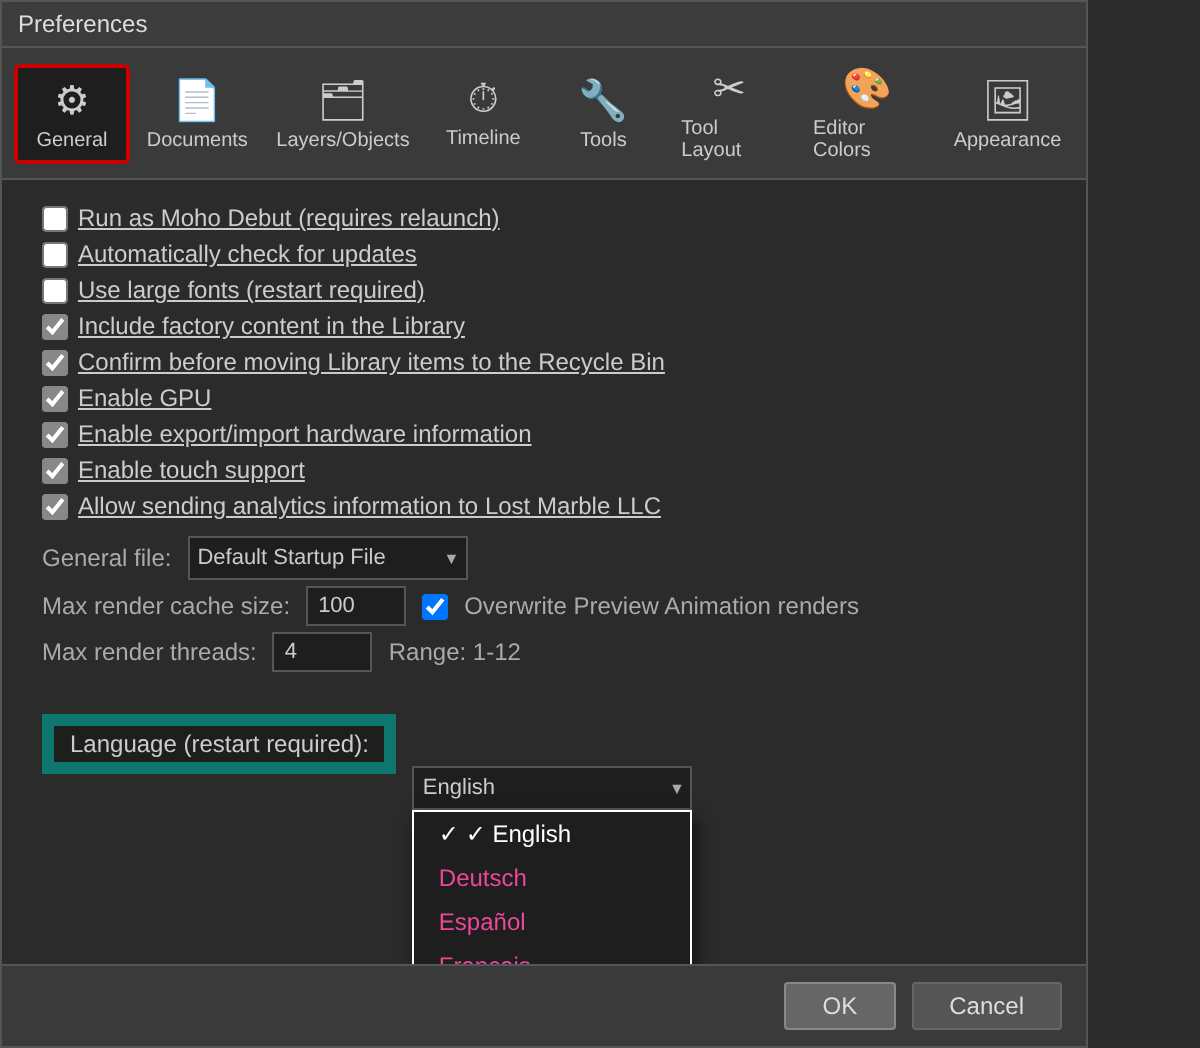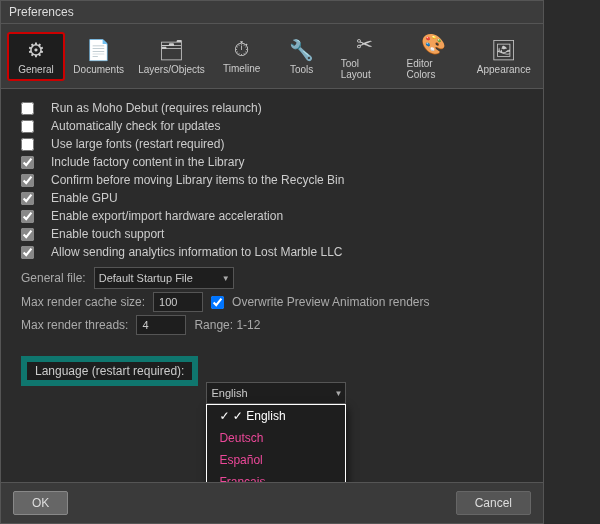--- a/index.html
+++ b/index.html
@@ -60,22 +60,23 @@
     .content {
       flex: 1;
       background: #2b2b2b;
       padding: 10px 20px;
       overflow-y: auto;
       position: relative;
     }
     .checkbox-label {
       display: flex;
       align-items: center;
-      gap: 17px;
+      gap: 5px;
       padding: 2px 0;
+      text-decoration: underline;
     }
     .checkbox-label input[type="checkbox"] {
       accent-color: #888;
       width: 13px;
       height: 13px;
     }
     .section-row {
       display: flex;
       align-items: center;
       margin: 3px 0;
@@ -145,21 +146,21 @@
       white-space: nowrap;
     }
     .dropdown-popup .popup-item.selected {
       color: #fff;
     }
     .dropdown-popup .popup-item.selected::before {
       content: "✓ ";
     }
     .footer {
       display: flex;
-      justify-content: space-between;
+      justify-content: flex-end;
       align-items: center;
       gap: 8px;
       padding: 8px 12px;
       background: #3a3a3a;
       border-top: 1px solid #555;
       flex-shrink: 0;
     }
     .btn {
       background: #555;
       border: 1px solid #666;
@@ -239,21 +240,21 @@
         <label class="checkbox-label">
           <input type="checkbox" checked="" style="">
           <span>Confirm before moving Library items to the Recycle Bin</span>
         </label>
         <label class="checkbox-label">
           <input type="checkbox" checked="" style="">
           <span>Enable GPU</span>
         </label>
         <label class="checkbox-label">
           <input type="checkbox" checked="" style="">
-          <span>Enable export/import hardware acceleration</span>
+          <span>Enable export/import hardware information</span>
         </label>
         <label class="checkbox-label">
           <input type="checkbox" checked="" style="">
           <span>Enable touch support</span>
         </label>
         <label class="checkbox-label">
           <input type="checkbox" checked="" style="">
           <span>Allow sending analytics information to Lost Marble LLC</span>
         </label>
       </div>

